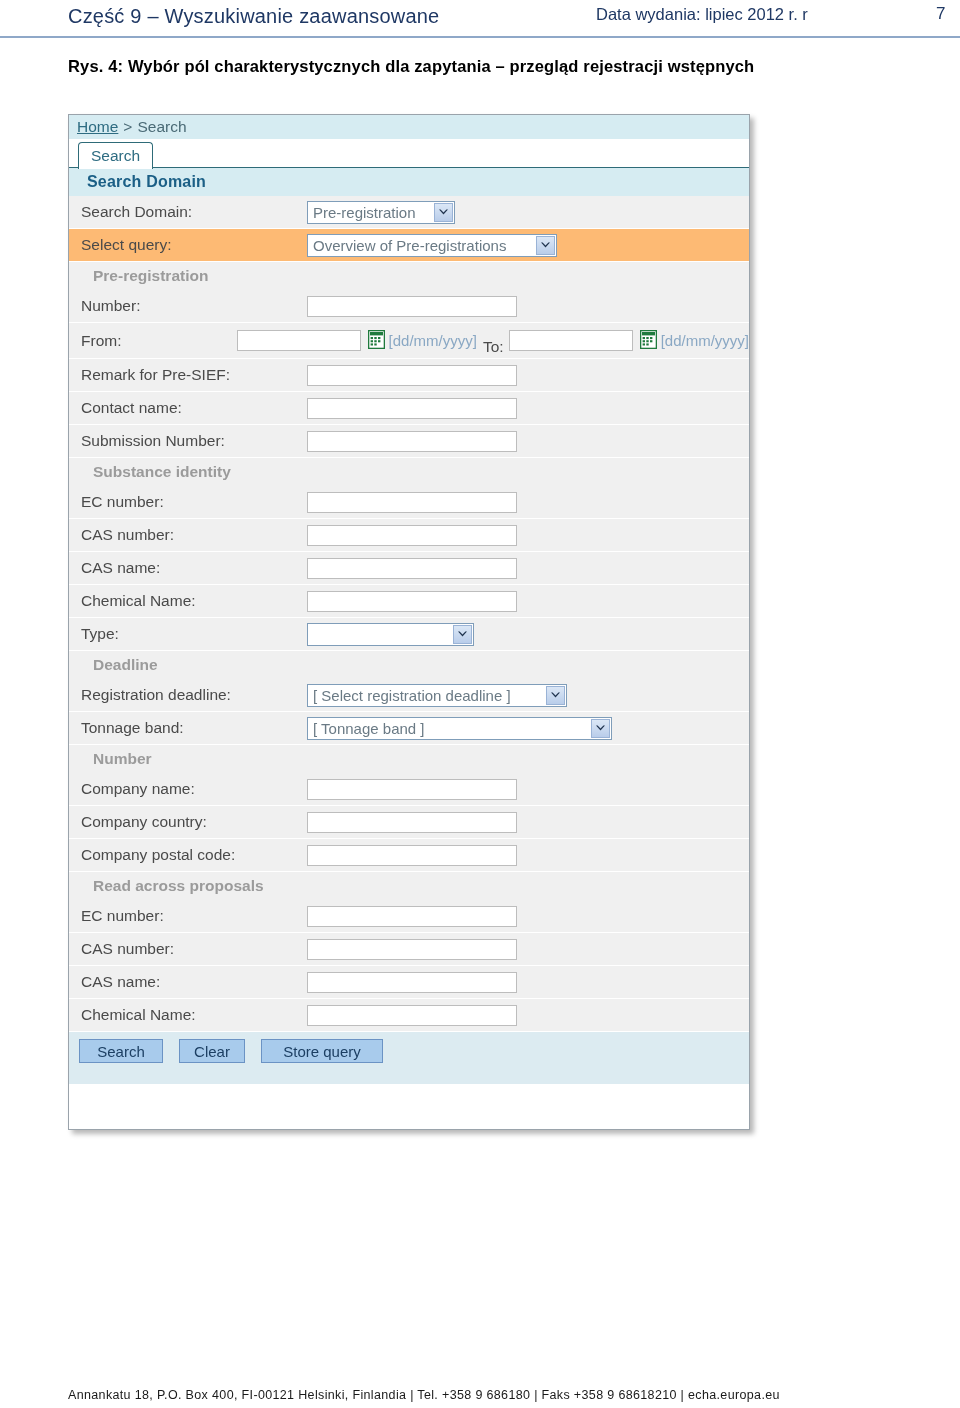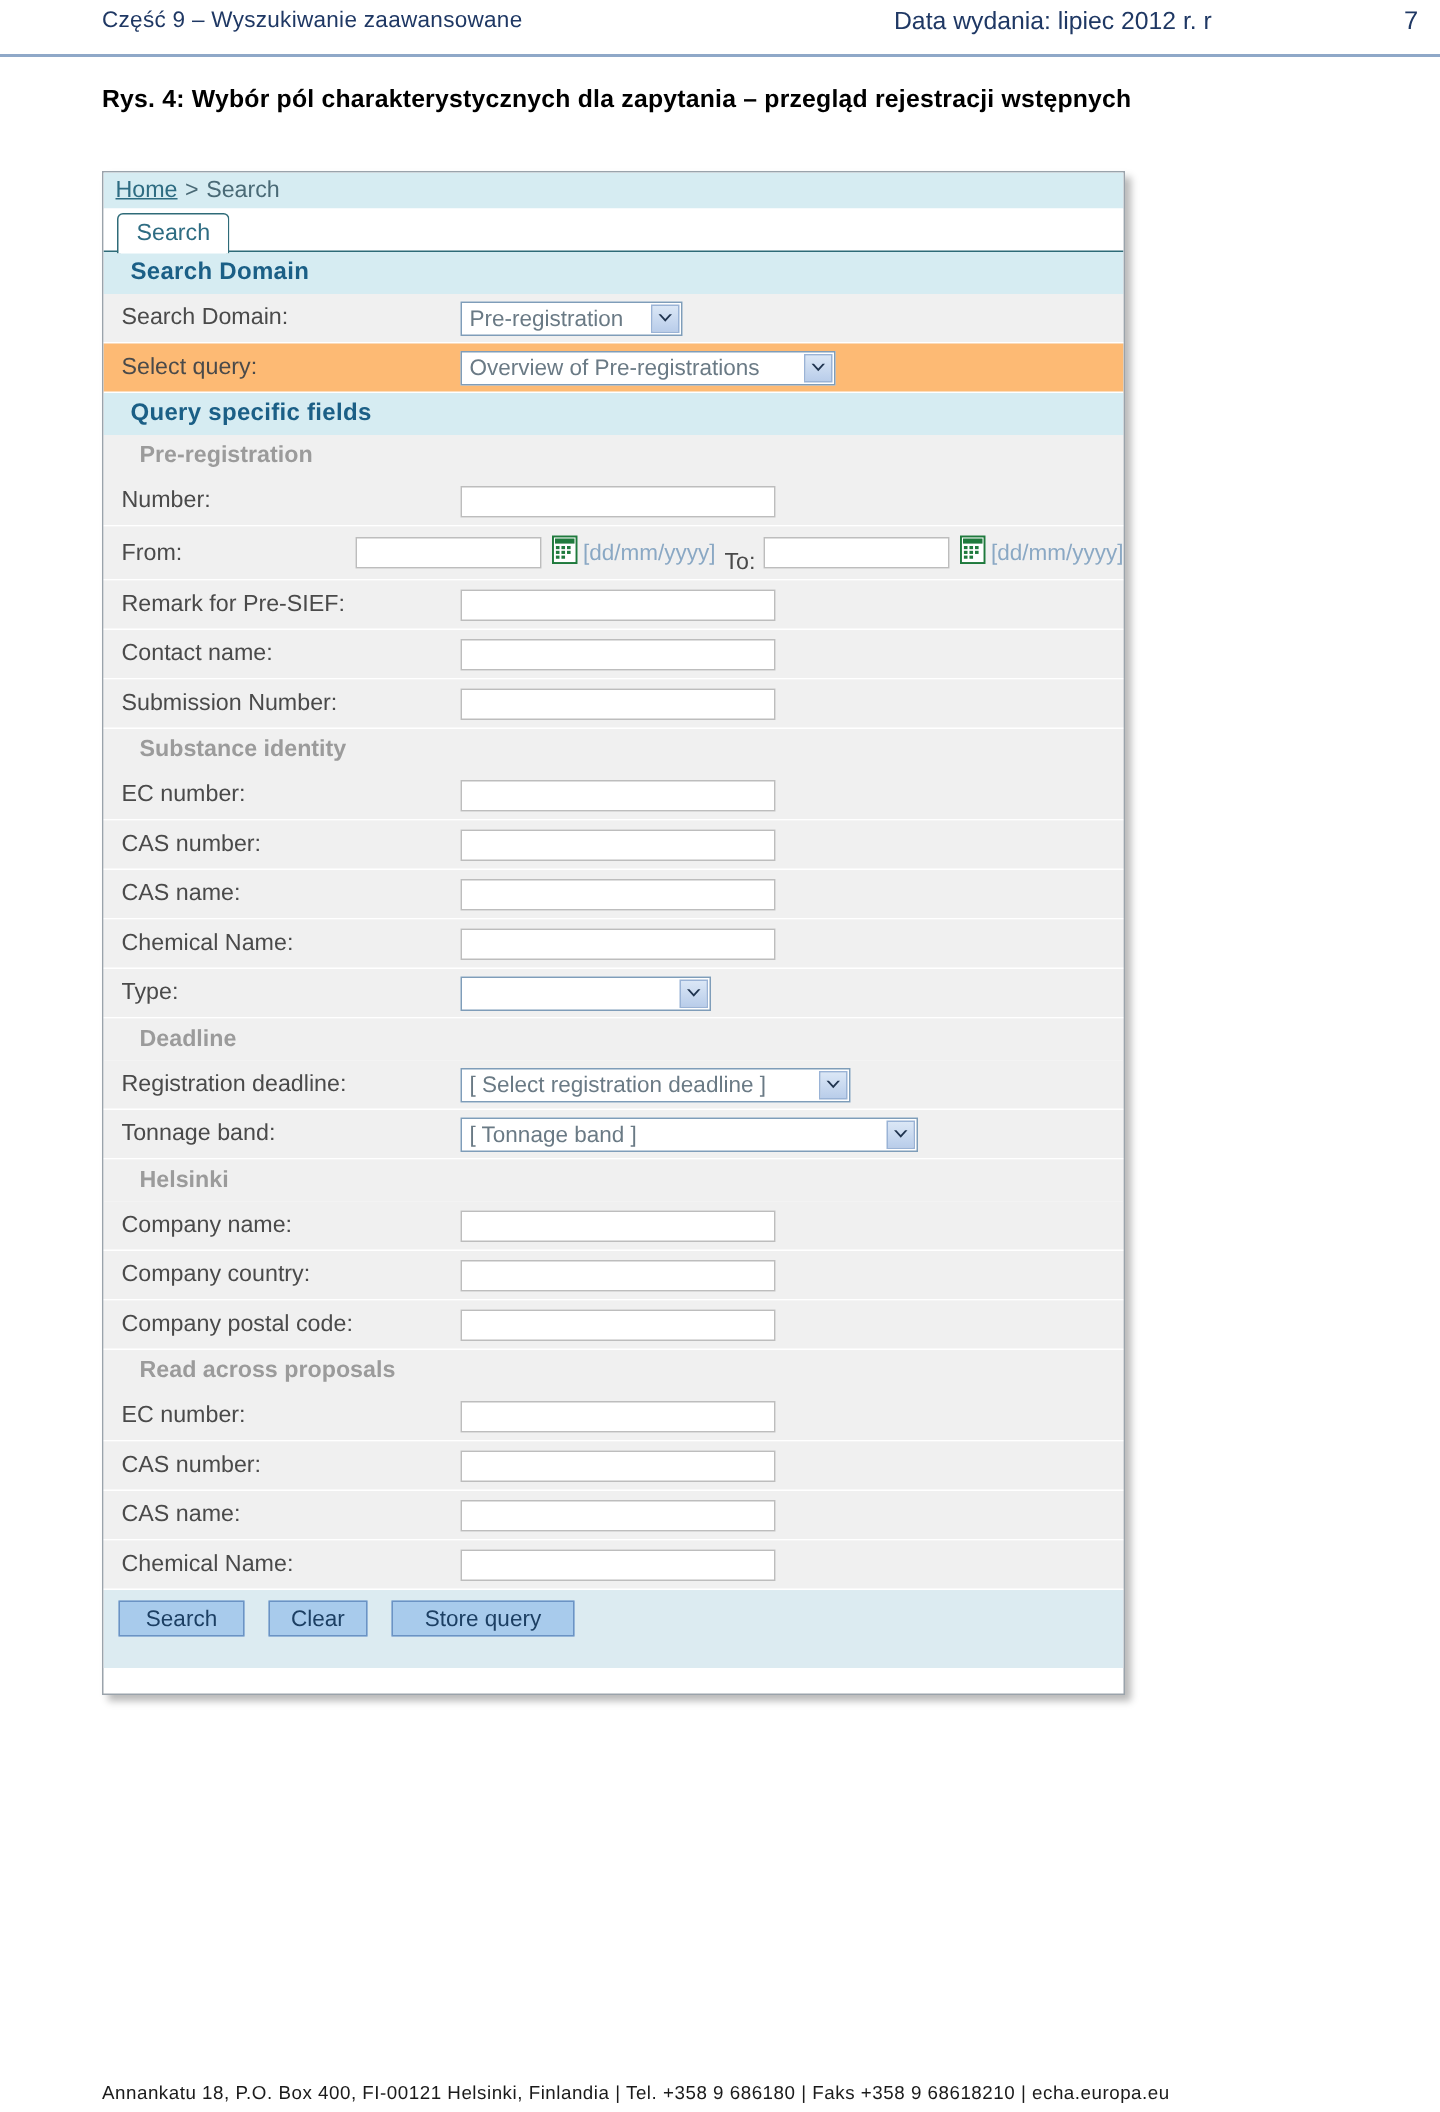--- a/index.html
+++ b/index.html
@@ -10,21 +10,21 @@
     position:relative;
     overflow:hidden;
   }
 
   
   .doc-header{
     position:absolute;left:0;top:0;width:960px;height:44px;
   }
   .doc-header .hdr-left{
     position:absolute;left:68px;top:5px;
-    font-size:15px;color:#1F3864;letter-spacing:.2px;white-space:nowrap;
+    font-size:20px;color:#1F3864;letter-spacing:.2px;white-space:nowrap;
   }
   .doc-header .hdr-mid{
     position:absolute;left:596px;top:5px;
     font-size:16.5px;color:#1F3864;white-space:nowrap;
     overflow:hidden;
   }
   .doc-header .hdr-page{
     position:absolute;left:936px;top:4px;
     font-size:17px;color:#1F3864;
   }
@@ -237,23 +237,20 @@
     <div class="sel w-query">
       <span class="sel-txt">Overview of Pre-registrations</span>
       <span class="arrow">
         <svg width="11" height="8" viewBox="0 0 11 8">
               <path d="M1 1.5 L5.5 6.5 L10 1.5 L8.4 1.5 L5.5 4.6 L2.6 1.5 Z" fill="#20344f"></path>
             </svg>
       </span>
     </div>
   </div>
 
-  <div class="sec-head">
-    <span>Query specific fields</span>
-  </div>
 
   <div class="grp-head">
     <span>Pre-registration</span>
   </div>
 
   <div class="row">
     <div class="lbl">Number:</div>
     <input class="txt wide" type="text" value="" style="">
   </div>
 
@@ -373,21 +370,21 @@
       <span class="sel-txt">[ Tonnage band ]</span>
       <span class="arrow">
         <svg width="11" height="8" viewBox="0 0 11 8">
               <path d="M1 1.5 L5.5 6.5 L10 1.5 L8.4 1.5 L5.5 4.6 L2.6 1.5 Z" fill="#20344f"></path>
             </svg>
       </span>
     </div>
   </div>
 
   <div class="grp-head">
-    <span>Helsinki</span>
+    <span>Number</span>
   </div>
 
   <div class="row">
     <div class="lbl">Company name:</div>
     <input class="txt wide" type="text" value="" style="">
   </div>
 
   <div class="row">
     <div class="lbl">Company country:</div>
     <input class="txt wide" type="text" value="" style="">

